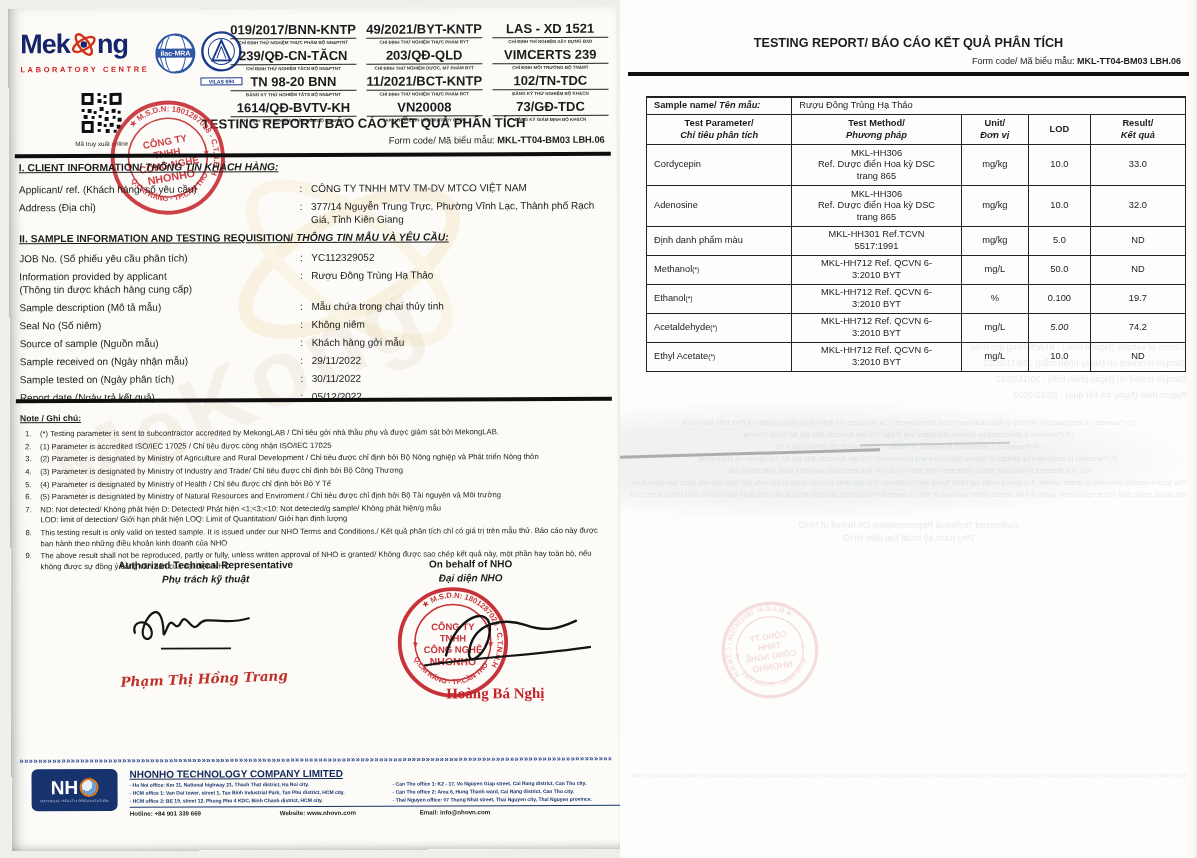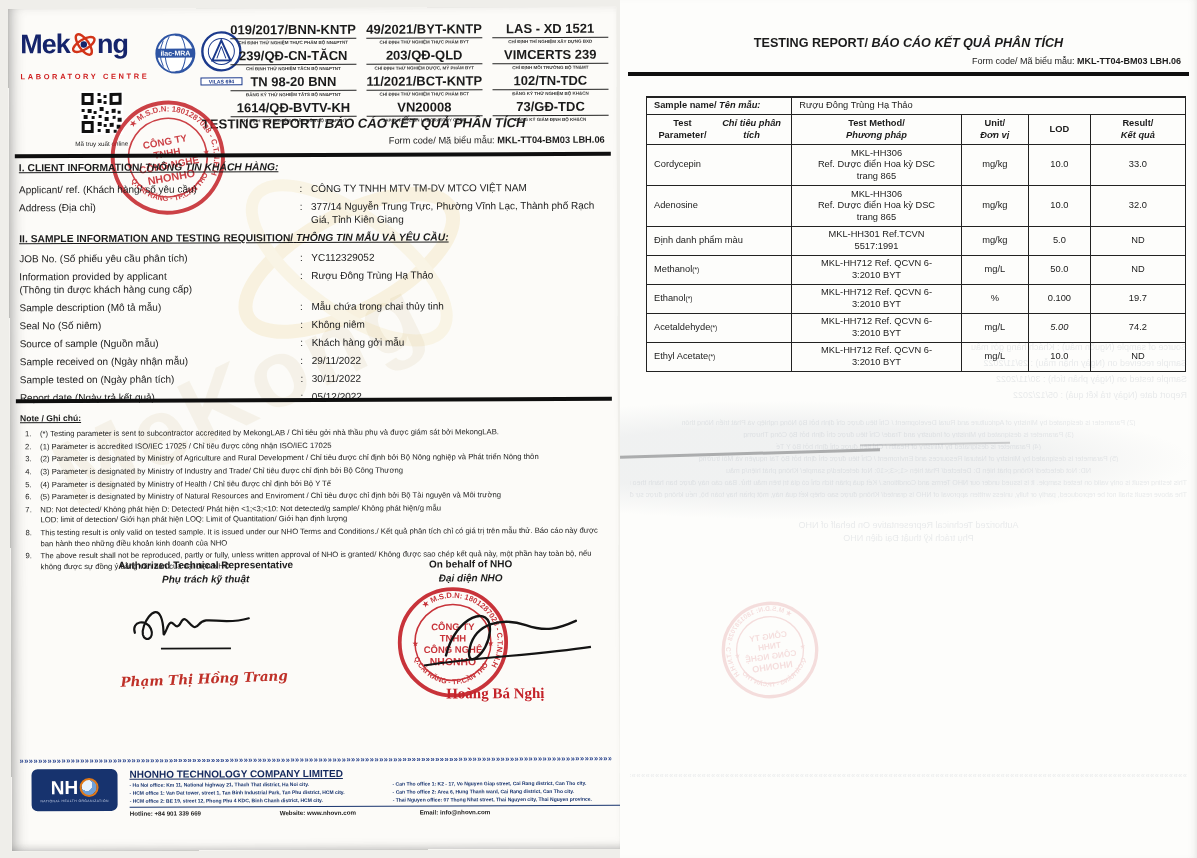--- a/index.html
+++ b/index.html
@@ -7,31 +7,31 @@
   .page{position:absolute;background:#fcfbf8;}
   #page1{left:10px;top:8px;width:608px;height:842px;
     box-shadow:inset 10px 0 14px -8px rgba(60,60,60,.45), inset 0 -8px 10px -7px rgba(90,90,90,.35);
     transform:rotate(-0.25deg);}
   #page2{left:620px;top:0;width:577px;height:858px;background:#fdfdfb;
     box-shadow:inset -6px 0 10px -7px rgba(120,120,120,.3);}
   .abs{position:absolute;}
   
   .mk-line{display:flex;align-items:center;}
   .mk-txt{font-size:27px;font-weight:bold;color:#15246b;letter-spacing:-1px;}
-  .mk-sub{font-size:7.5px;font-weight:bold;color:#cf1f1f;letter-spacing:2.6px;margin-top:12px;}
+  .mk-sub{font-size:7.5px;font-weight:bold;color:#cf1f1f;letter-spacing:2.6px;margin-top:5px;}
   .vilas-box{border:1px solid #1c3a8c;font-size:5.2px;font-weight:bold;color:#1c3a8c;
     text-align:center;padding:0 2px;margin-top:1px;background:#fff;}
   .accgrid{display:grid;grid-template-columns:1fr 1fr 1fr;column-gap:10px;row-gap:3px;}
   .acc-code{font-size:13px;font-weight:bold;text-align:center;border-bottom:1px solid #222;
     padding-bottom:1px;white-space:nowrap;}
   .acc-desc{font-size:4.5px;font-weight:bold;color:#333;text-align:center;margin-top:1px;white-space:nowrap;overflow:hidden;}
   .qr-cap{font-size:6.3px;margin-top:1px;text-align:center;}
   
   .doc-title{font-size:13.2px;font-weight:bold;white-space:nowrap;}
-  .doc-title .vi{font-style:italic;}
+  .doc-title .vi{}
   .formcode{font-size:9.3px;text-align:right;}
   .formcode .vi{margin-top:14px;}
   .bar{background:#0f0f0f;height:4px;}
   .sec-head{font-size:10.3px;font-weight:bold;text-decoration:underline;white-space:nowrap;}
   .sec-head .vi{font-style:italic;}
   .info-row{display:flex;font-size:10px;line-height:13px;margin-bottom:5px;}
   .il{width:272px;flex:none;}
   .il .sub{display:block;}
   .ic{width:20px;flex:none;text-align:center;}
   .iv{width:290px;}
@@ -450,21 +450,21 @@
   <div class="bar abs" style="left:8px;right:8px;top:72px;"></div>
 
   <div class="tbl abs" style="left:26px;top:96px;width:538px;">
     <div class="trow2">
       <div class="cell first hd" style="height:14px;">
         <span>Sample name/&nbsp;</span><span class="vi">Tên mẫu:</span>
       </div>
       <div class="cell first" style="height:14px;border-right:none;">Rượu Đông Trùng Hạ Thảo</div>
     </div>
     <div class="trow" id="tbl-head">
-        <div class="cell hd" style="height: 27px; "><div>Test Parameter/</div><div class="vi">Chỉ tiêu phân tích</div></div>
+        <div class="cell hd" style="height: 27px; flex-direction: column;"><div>Test Parameter/</div><div class="vi">Chỉ tiêu phân tích</div></div>
         <div class="cell hd" style="height: 27px; flex-direction: column; text-align: right;"><div>Test Method/</div><div class="vi">Phương pháp</div></div>
         <div class="cell hd" style="height: 27px; flex-direction: column;"><div>Unit/</div><div class="vi">Đơn vị</div></div>
         <div class="cell hd" style="height: 27px; flex-direction: column;"><div>LOD</div></div>
         <div class="cell hd" style="height: 27px; flex-direction: column;"><div>Result/</div><div class="vi">Kết quả</div></div>
       </div>
     <div id="tbl-body">
         <div class="trow">
           <div class="cell first" style="height: 38px;">Cordycepin</div>
           <div class="cell" style="height: 38px;">MKL-HH306
 Ref. Dược điển Hoa kỳ DSC

